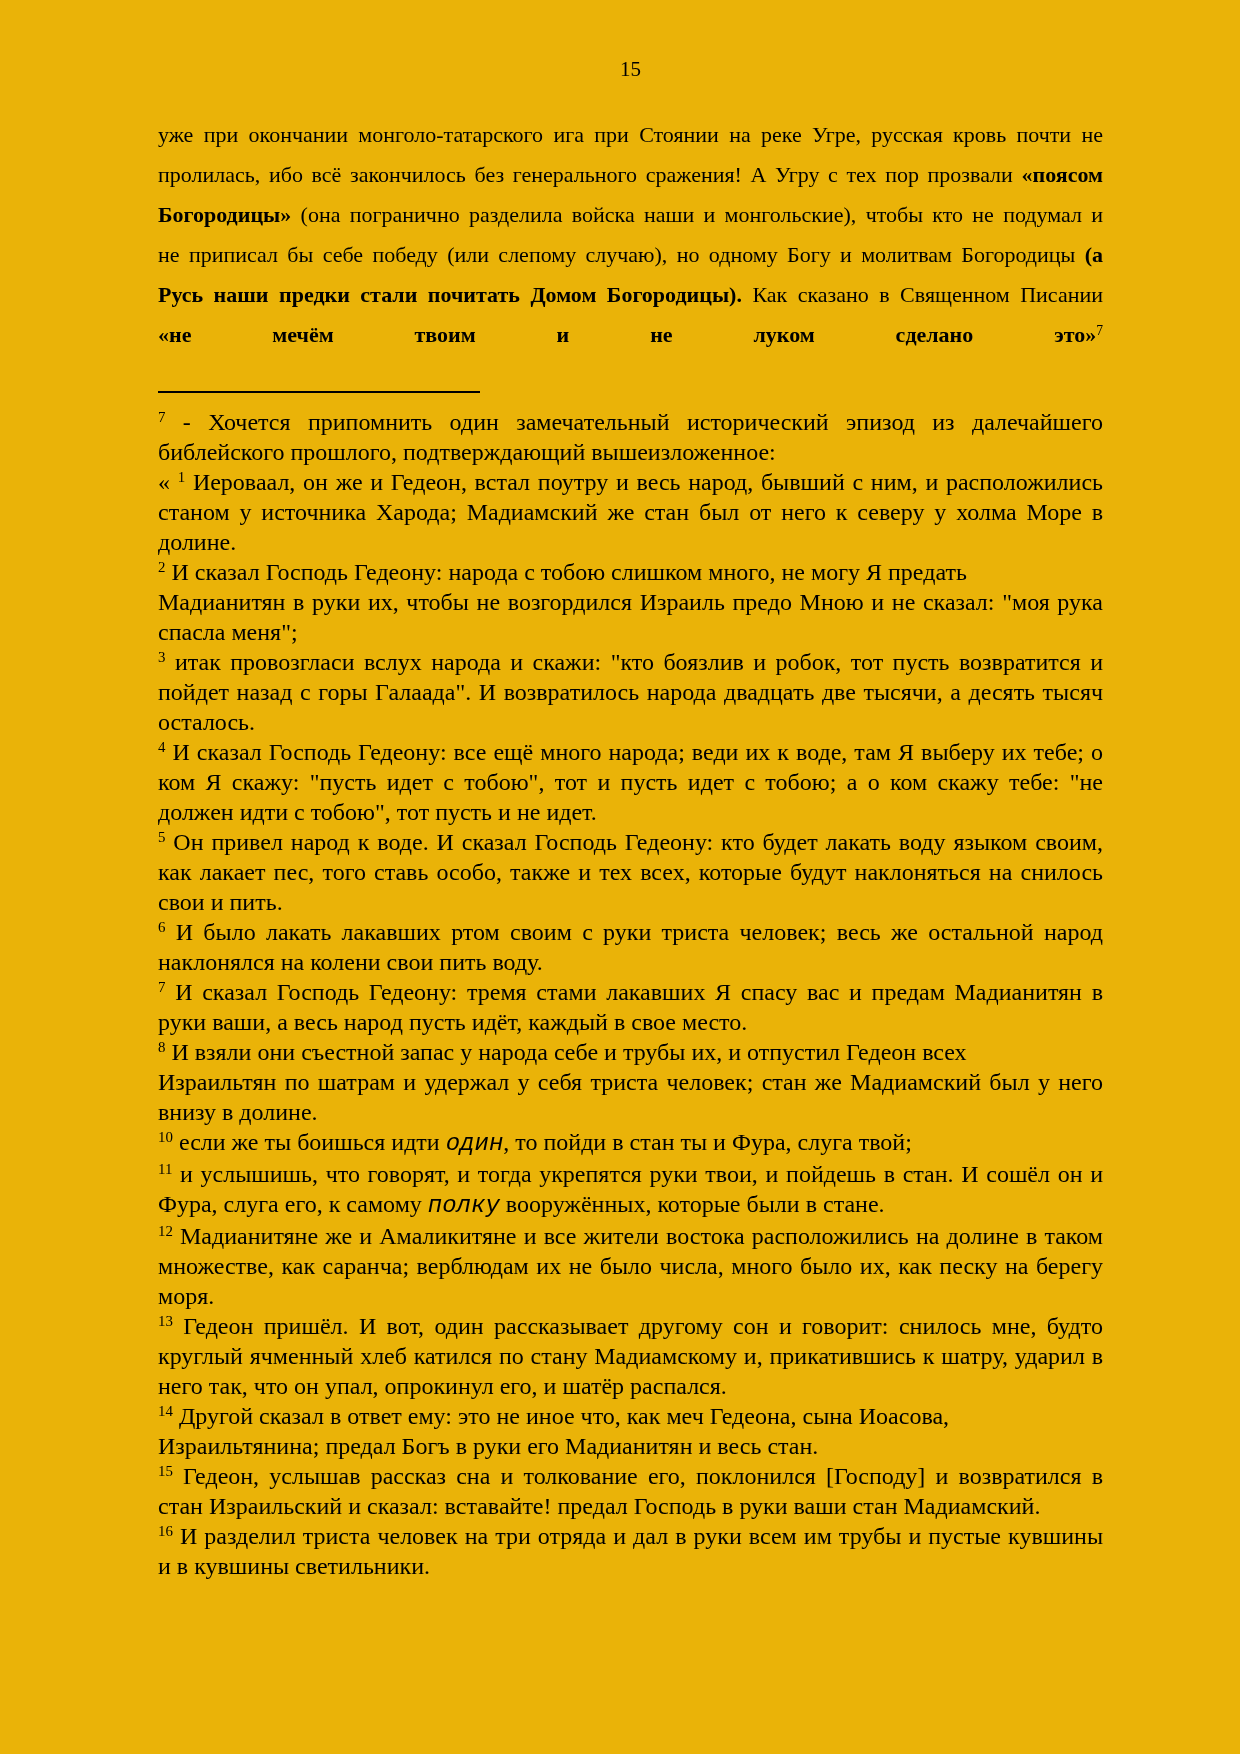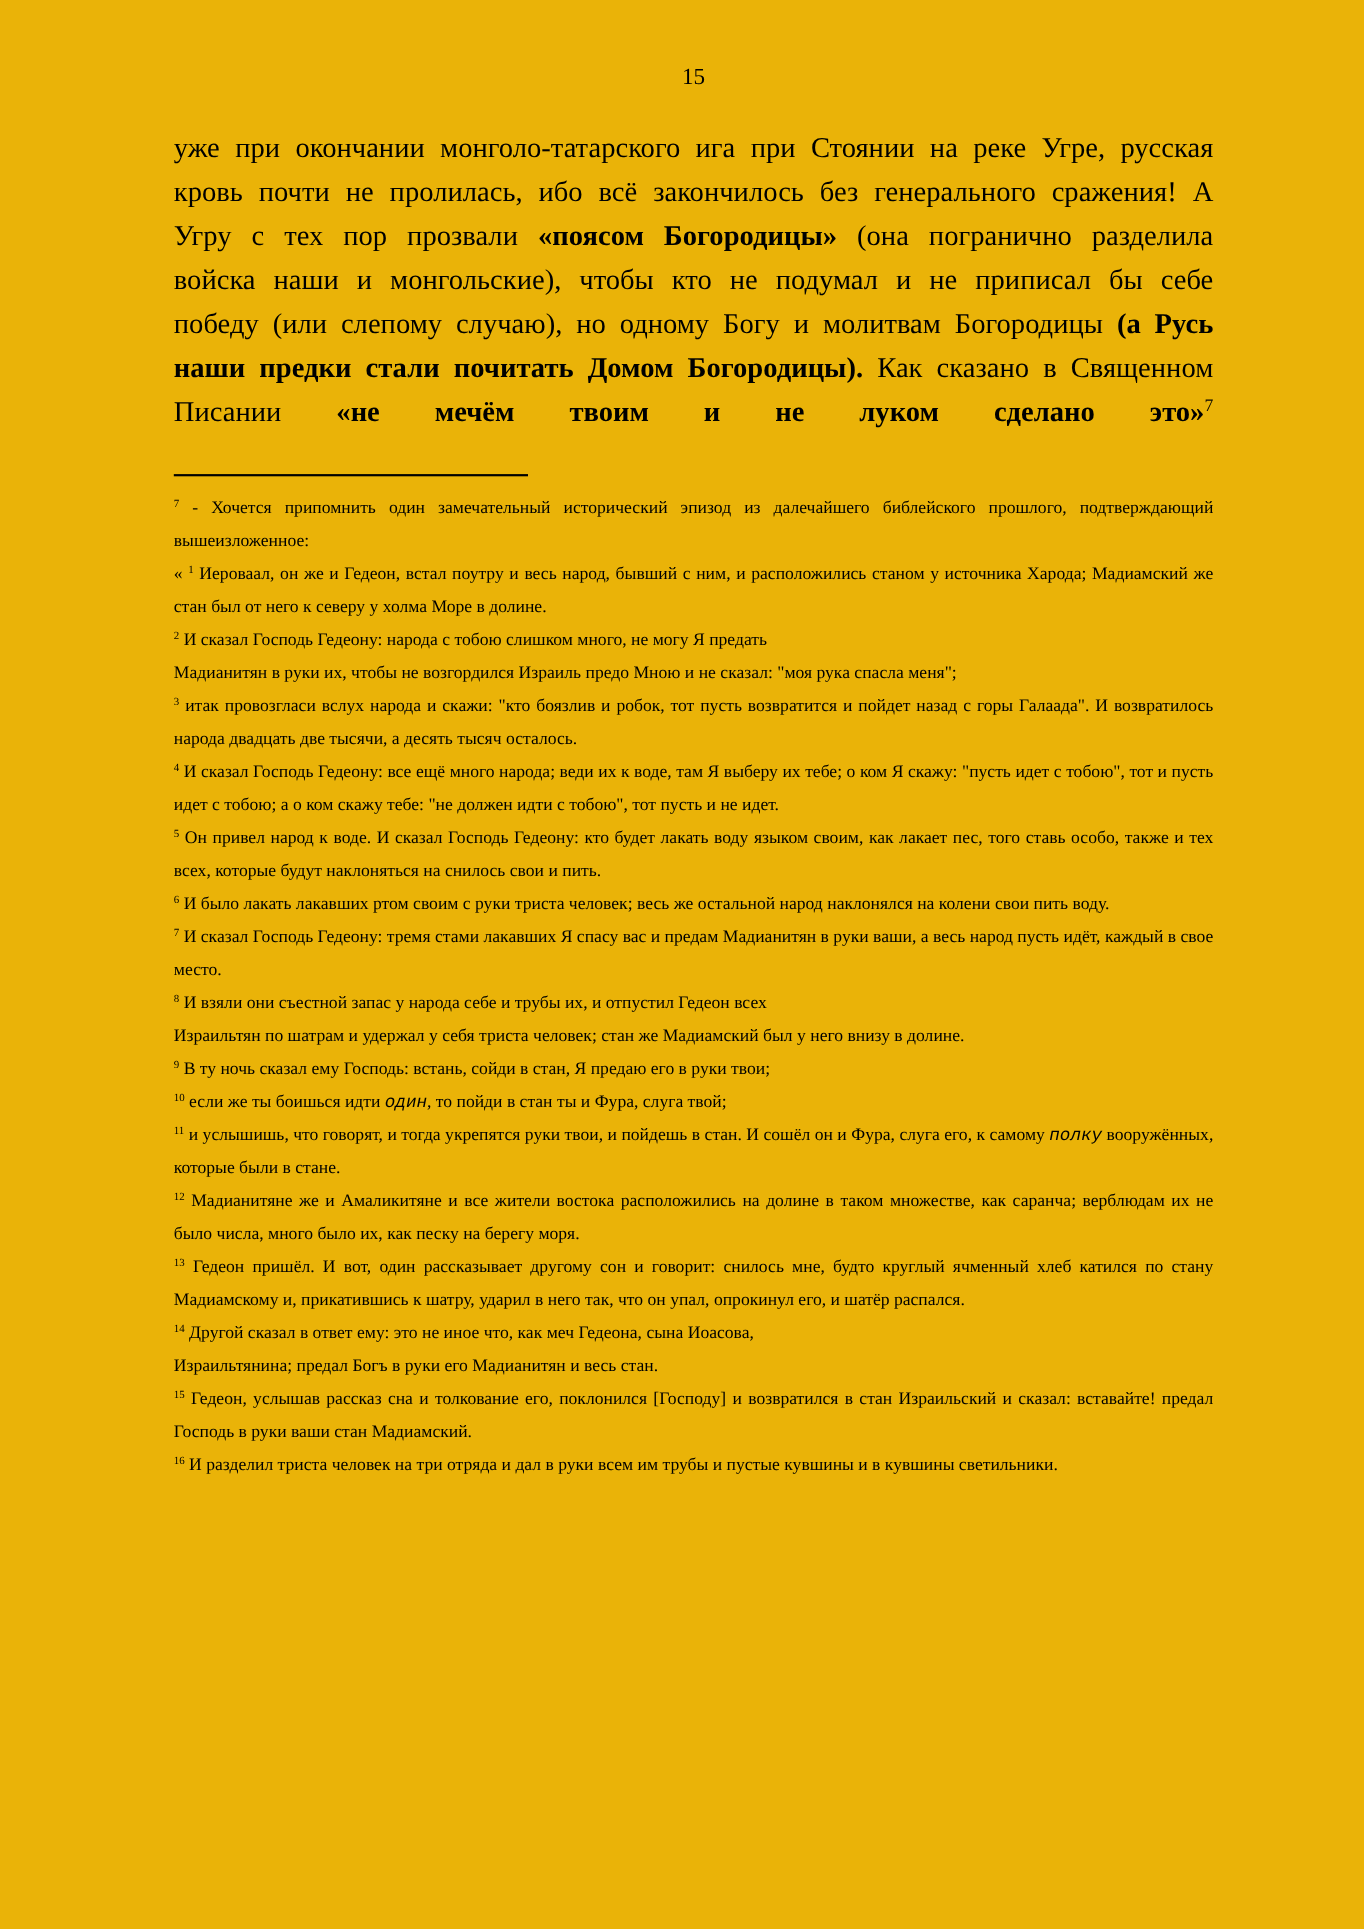--- a/index.html
+++ b/index.html
@@ -17,21 +17,21 @@
     background: #eab308;
   }
   .page-number {
     text-align: center;
     font-size: 21px;
     line-height: 27px;
     margin: 0 0 32px 0;
   }
   .main-para {
     margin: 0;
-    font-size: 26px;
+    font-size: 22px;
     line-height: 40px;
     text-align: justify;
     text-align-last: justify;
     text-justify: inter-word;
     word-spacing: 3px;
   }
   .main-para .b { font-weight: bold; }
   sup.fnref, sup.vnum {
     font-size: 0.62em;
     line-height: 0;
@@ -39,21 +39,21 @@
     position: relative;
     top: -0.55em;
   }
   .footnote-sep {
     width: 322px;
     height: 0;
     border-top: 2px solid #000000;
     margin: 36px 0 14px 0;
   }
   .footnote {
-    font-size: 16px;
+    font-size: 24px;
     line-height: 30px;
     text-align: justify;
     text-justify: inter-word;
   }
   .footnote p {
     margin: 0;
     white-space: pre-line;
   }
   .i { font-style: italic; font-family: Liberation Mono, monospace; }
   .b { font-weight: bold; }
@@ -74,21 +74,20 @@
         <p><span>« </span><sup class="vnum">1</sup><span> </span><span>Иероваал, он же и Гедеон, встал поутру и весь народ, бывший с ним, и расположились станом у источника Харода; Мадиамский же стан был от него к северу у холма Море в долине.</span></p>
         <p><sup class="vnum">2</sup><span> </span><span>И сказал Господь Гедеону: народа с тобою слишком много, не могу Я предать
 Мадианитян в руки их, чтобы не возгордился Израиль предо Мною и не сказал: "моя рука спасла меня";</span></p>
         <p><sup class="vnum">3</sup><span> </span><span>итак провозгласи вслух народа и скажи: "кто боязлив и робок, тот пусть возвратится и пойдет назад с горы Галаада". И возвратилось народа двадцать две тысячи, а десять тысяч осталось.</span></p>
         <p><sup class="vnum">4</sup><span> </span><span>И сказал Господь Гедеону: все ещё много народа; веди их к воде, там Я выберу их тебе; о ком Я скажу: "пусть идет с тобою", тот и пусть идет с тобою; а о ком скажу тебе: "не должен идти с тобою", тот пусть и не идет.</span></p>
         <p><sup class="vnum">5</sup><span> </span><span>Он привел народ к воде. И сказал Господь Гедеону: кто будет лакать воду языком своим, как лакает пес, того ставь особо, также и тех всех, которые будут наклоняться на снилось свои и пить.</span></p>
         <p><sup class="vnum">6</sup><span> </span><span>И было лакать лакавших ртом своим с руки триста человек; весь же остальной народ наклонялся на колени свои пить воду.</span></p>
         <p><sup class="vnum">7</sup><span> </span><span>И сказал Господь Гедеону: тремя стами лакавших Я спасу вас и предам Мадианитян в руки ваши, а весь народ пусть идёт, каждый в свое место.</span></p>
         <p><sup class="vnum">8</sup><span> </span><span>И взяли они съестной запас у народа себе и трубы их, и отпустил Гедеон всех
 Израильтян по шатрам и удержал у себя триста человек; стан же Мадиамский был у него внизу в долине.</span></p>
-        <p><sup class="vnum">9</sup><span> </span><span>В ту ночь сказал ему Господь: встань, сойди в стан, Я предаю его в руки твои;</span></p>
         <p><sup class="vnum">10</sup><span> </span><span>если же ты боишься идти </span><span class="i">один</span><span>, то пойди в стан ты и Фура, слуга твой;</span></p>
         <p><sup class="vnum">11</sup><span> </span><span>и услышишь, что говорят, и тогда укрепятся руки твои, и пойдешь в стан. И сошёл он и Фура, слуга его, к самому </span><span class="i">полку</span><span> вооружённых, которые были в стане.</span></p>
         <p><sup class="vnum">12</sup><span> </span><span>Мадианитяне же и Амаликитяне и все жители востока расположились на долине в таком множестве, как саранча; верблюдам их не было числа, много было их, как песку на берегу моря.</span></p>
         <p><sup class="vnum">13</sup><span> </span><span>Гедеон пришёл. И вот, один рассказывает другому сон и говорит: снилось мне, будто круглый ячменный хлеб катился по стану Мадиамскому и, прикатившись к шатру, ударил в него так, что он упал, опрокинул его, и шатёр распался.</span></p>
         <p><sup class="vnum">14</sup><span> </span><span>Другой сказал в ответ ему: это не иное что, как меч Гедеона, сына Иоасова,
 Израильтянина; предал Богъ в руки его Мадианитян и весь стан.</span></p>
         <p><sup class="vnum">15</sup><span> </span><span>Гедеон, услышав рассказ сна и толкование его, поклонился [Господу] и возвратился в стан Израильский и сказал: вставайте! предал Господь в руки ваши стан Мадиамский.</span></p>
         <p><sup class="vnum">16</sup><span> </span><span>И разделил триста человек на три отряда и дал в руки всем им трубы и пустые кувшины и в кувшины светильники.</span></p>
       </div>
   </div>

